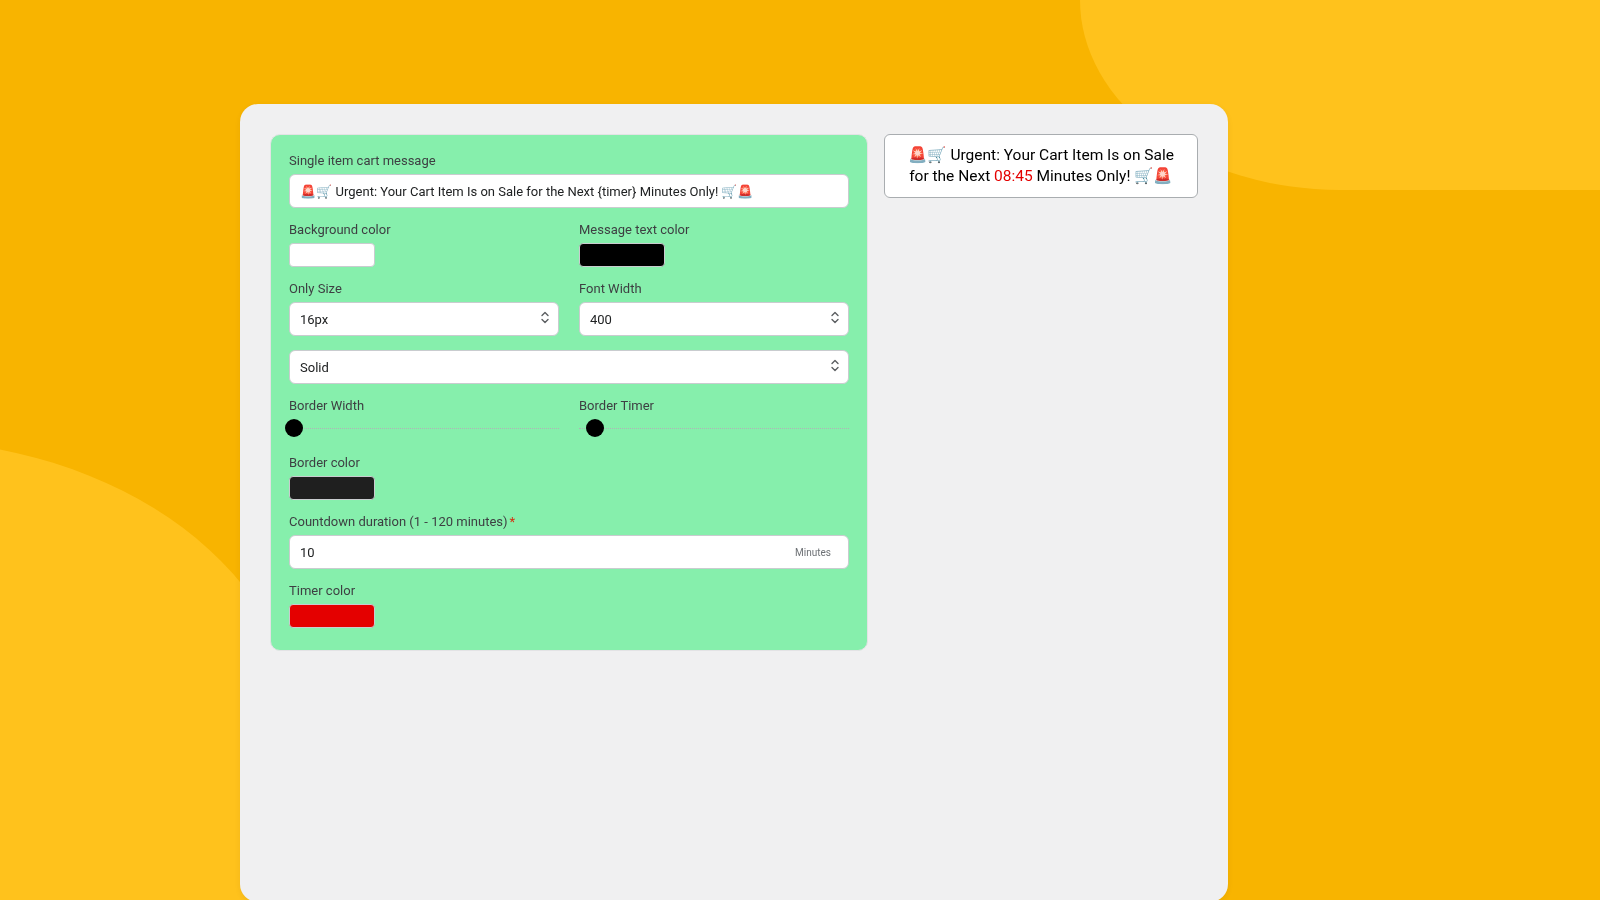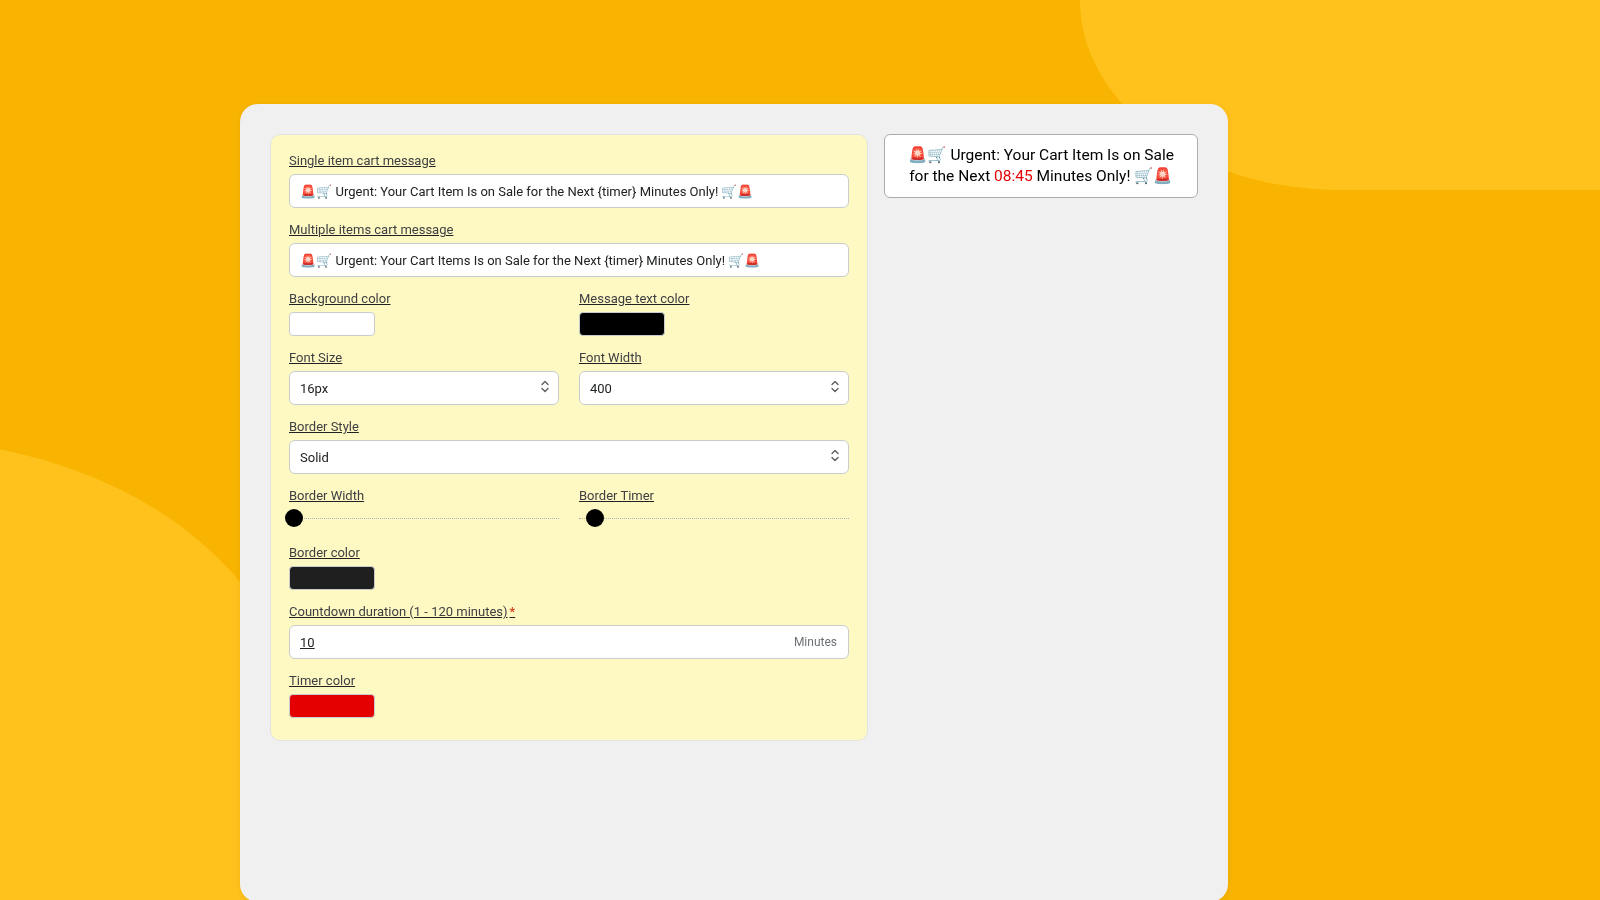--- a/index.html
+++ b/index.html
@@ -30,32 +30,31 @@
     left: 240px; top: 104px;
     width: 988px; height: 798px;
     background: #f0f0f1;
     border-radius: 18px;
     box-shadow: 0 2px 6px rgba(0,0,0,0.06);
     padding: 30px;
     display: flex;
     gap: 16px;
   }
   .form-card {
-    background: #fef9c3;
+    background: #86efac;
     border: 1px solid #e3e3e5;
     border-radius: 10px;
     width: 598px;
     padding: 18px 18px 22px 18px;
     display: flex;
     flex-direction: column;
     gap: 14px;
     font-size: 13px;
     color: #202223;
     align-self: flex-start;
-    text-decoration: underline;
   }
   .preview-wrap {
     width: 314px;
   }
   .preview-box {
     background: #ffffff;
     border: 1px solid #a9adb0;
     border-radius: 6px;
     padding: 10px 14px;
     text-align: center;
@@ -117,60 +116,56 @@
     background: #000;
     cursor: grab;
   }
 
   .suffix-input {
     position: relative;
     display: flex;
   }
   .suffix-input .num-input { padding-right: 80px; }
   .suffix-label {
-    position: absolute; right: 12px; top: 50%; transform: translateY(-50%);
-    font-size: 12px; color: #6d7175;
+    position: absolute; right: 18px; top: 50%; transform: translateY(-50%);
+    font-size: 10px; color: #6d7175;
   }
 
   .caret-svg { width: 12px; height: 16px; }
 </style>
 </head>
 <body>
 
 <div class="bg-wave1"></div>
 <div class="bg-wave2"></div>
 
 <div class="outer-card">
 
   <div class="form-card">
 
     <div class="field">
       <label class="lbl">Single item cart message</label>
       <input class="text-input" type="text" value="🚨🛒 Urgent: Your Cart Item Is on Sale for the Next {timer} Minutes Only! 🛒🚨" style="">
     </div>
 
-    <div class="field">
-      <label class="lbl">Multiple items cart message</label>
-      <input class="text-input" type="text" value="🚨🛒 Urgent: Your Cart Items Is on Sale for the Next {timer} Minutes Only! 🛒🚨" style="">
-    </div>
 
     <div class="row2">
       <div class="field">
         <label class="lbl">Background color</label>
         <div class="swatch" style="background:#ffffff"></div>
       </div>
       <div class="field">
         <label class="lbl">Message text color</label>
         <div class="swatch" style="background:#000000"></div>
       </div>
     </div>
 
     <div class="row2">
       <div class="field">
-        <label class="lbl">Font Size</label>
+        <label class="lbl">Only Size</label>
         <div class="select-wrap">
           <input class="select" readonly="" value="16px" style="">
           <span class="select-caret">
             <svg class="caret-svg" viewBox="0 0 12 16">
                 <path d="M3 6 L6 3 L9 6 M3 10 L6 13 L9 10" stroke="#5c5f62" stroke-width="1.4" fill="none" stroke-linecap="round" stroke-linejoin="round"></path>
               </svg>
           </span>
         </div>
       </div>
       <div class="field">
@@ -180,21 +175,20 @@
           <span class="select-caret">
             <svg class="caret-svg" viewBox="0 0 12 16">
                 <path d="M3 6 L6 3 L9 6 M3 10 L6 13 L9 10" stroke="#5c5f62" stroke-width="1.4" fill="none" stroke-linecap="round" stroke-linejoin="round"></path>
               </svg>
           </span>
         </div>
       </div>
     </div>
 
     <div class="field">
-      <label class="lbl">Border Style</label>
       <div class="select-wrap">
         <input class="select" readonly="" value="Solid" style="">
         <span class="select-caret">
           <svg class="caret-svg" viewBox="0 0 12 16">
               <path d="M3 6 L6 3 L9 6 M3 10 L6 13 L9 10" stroke="#5c5f62" stroke-width="1.4" fill="none" stroke-linecap="round" stroke-linejoin="round"></path>
             </svg>
         </span>
       </div>
     </div>
 

